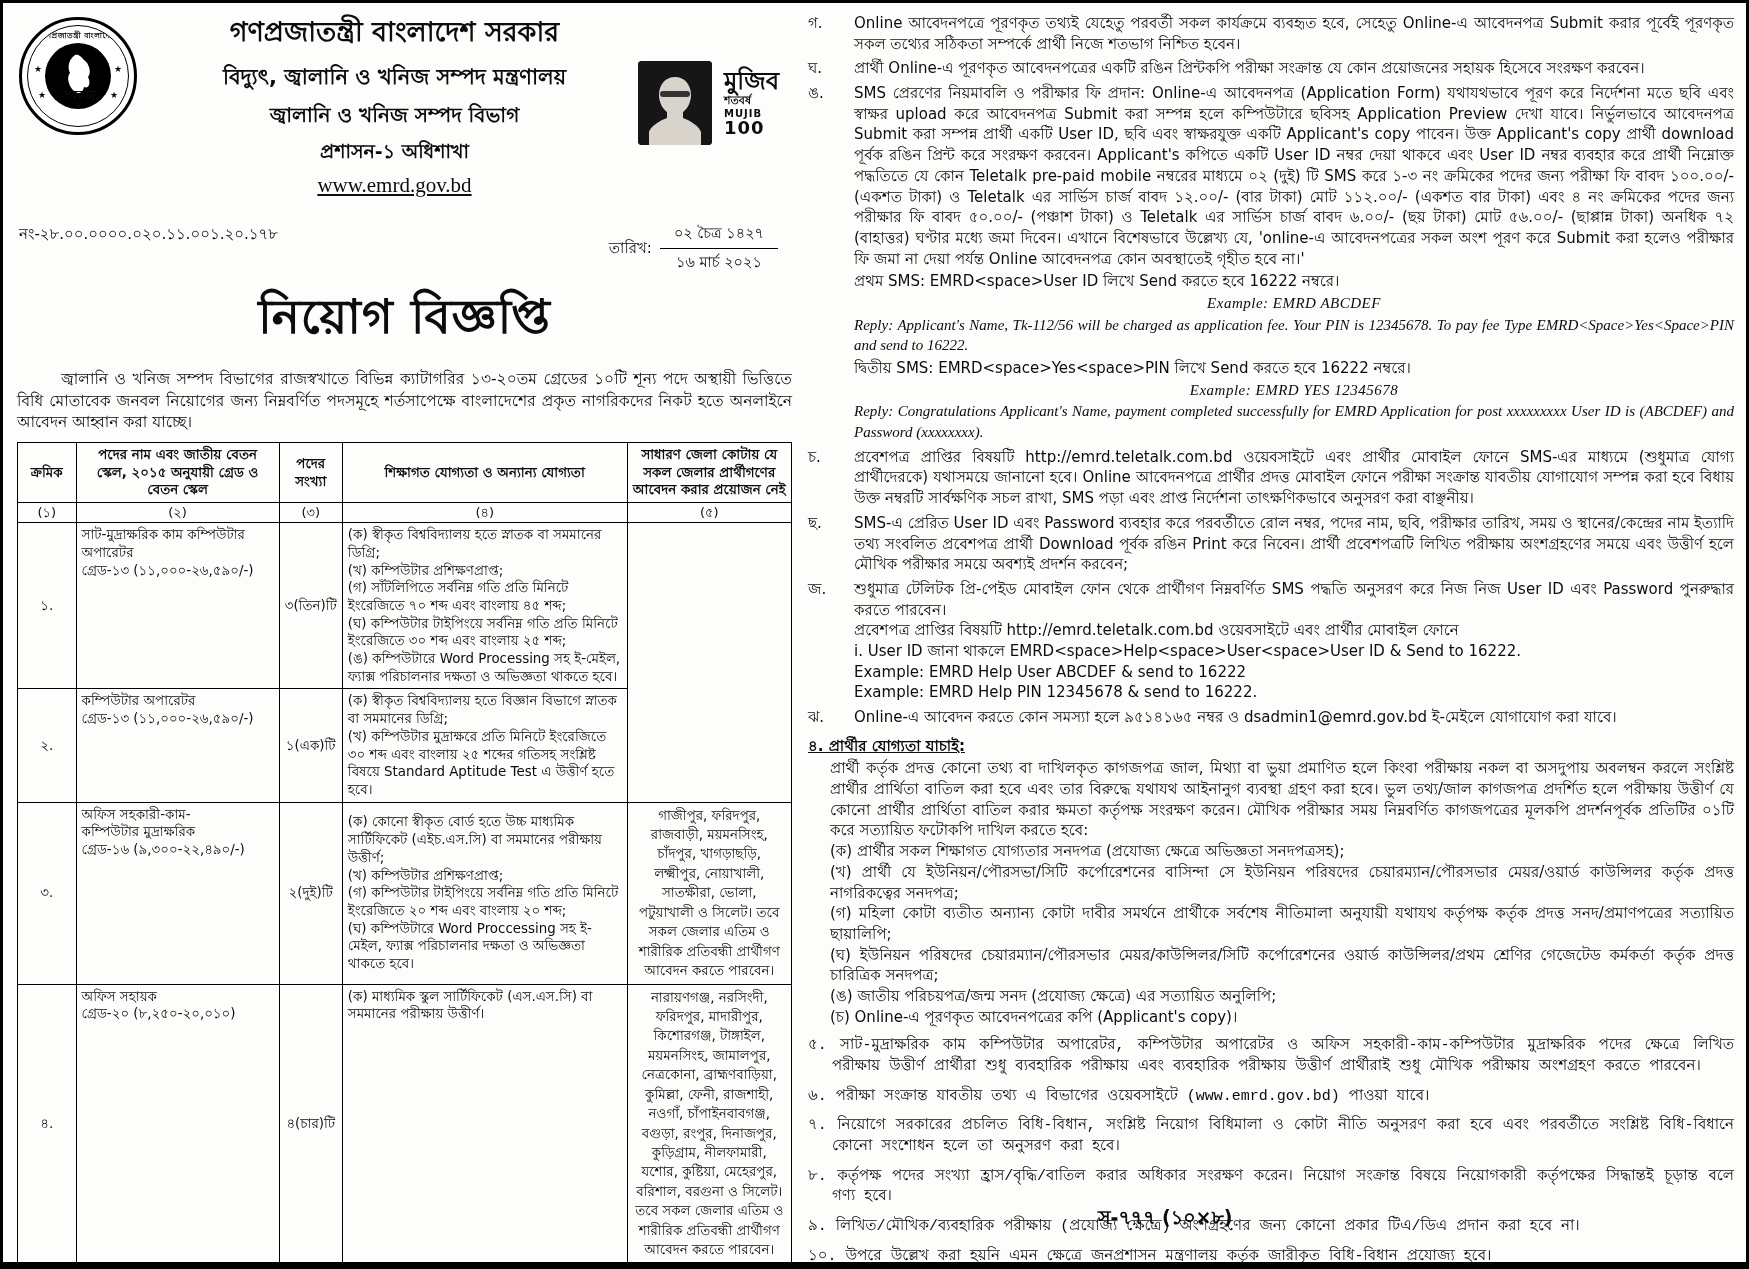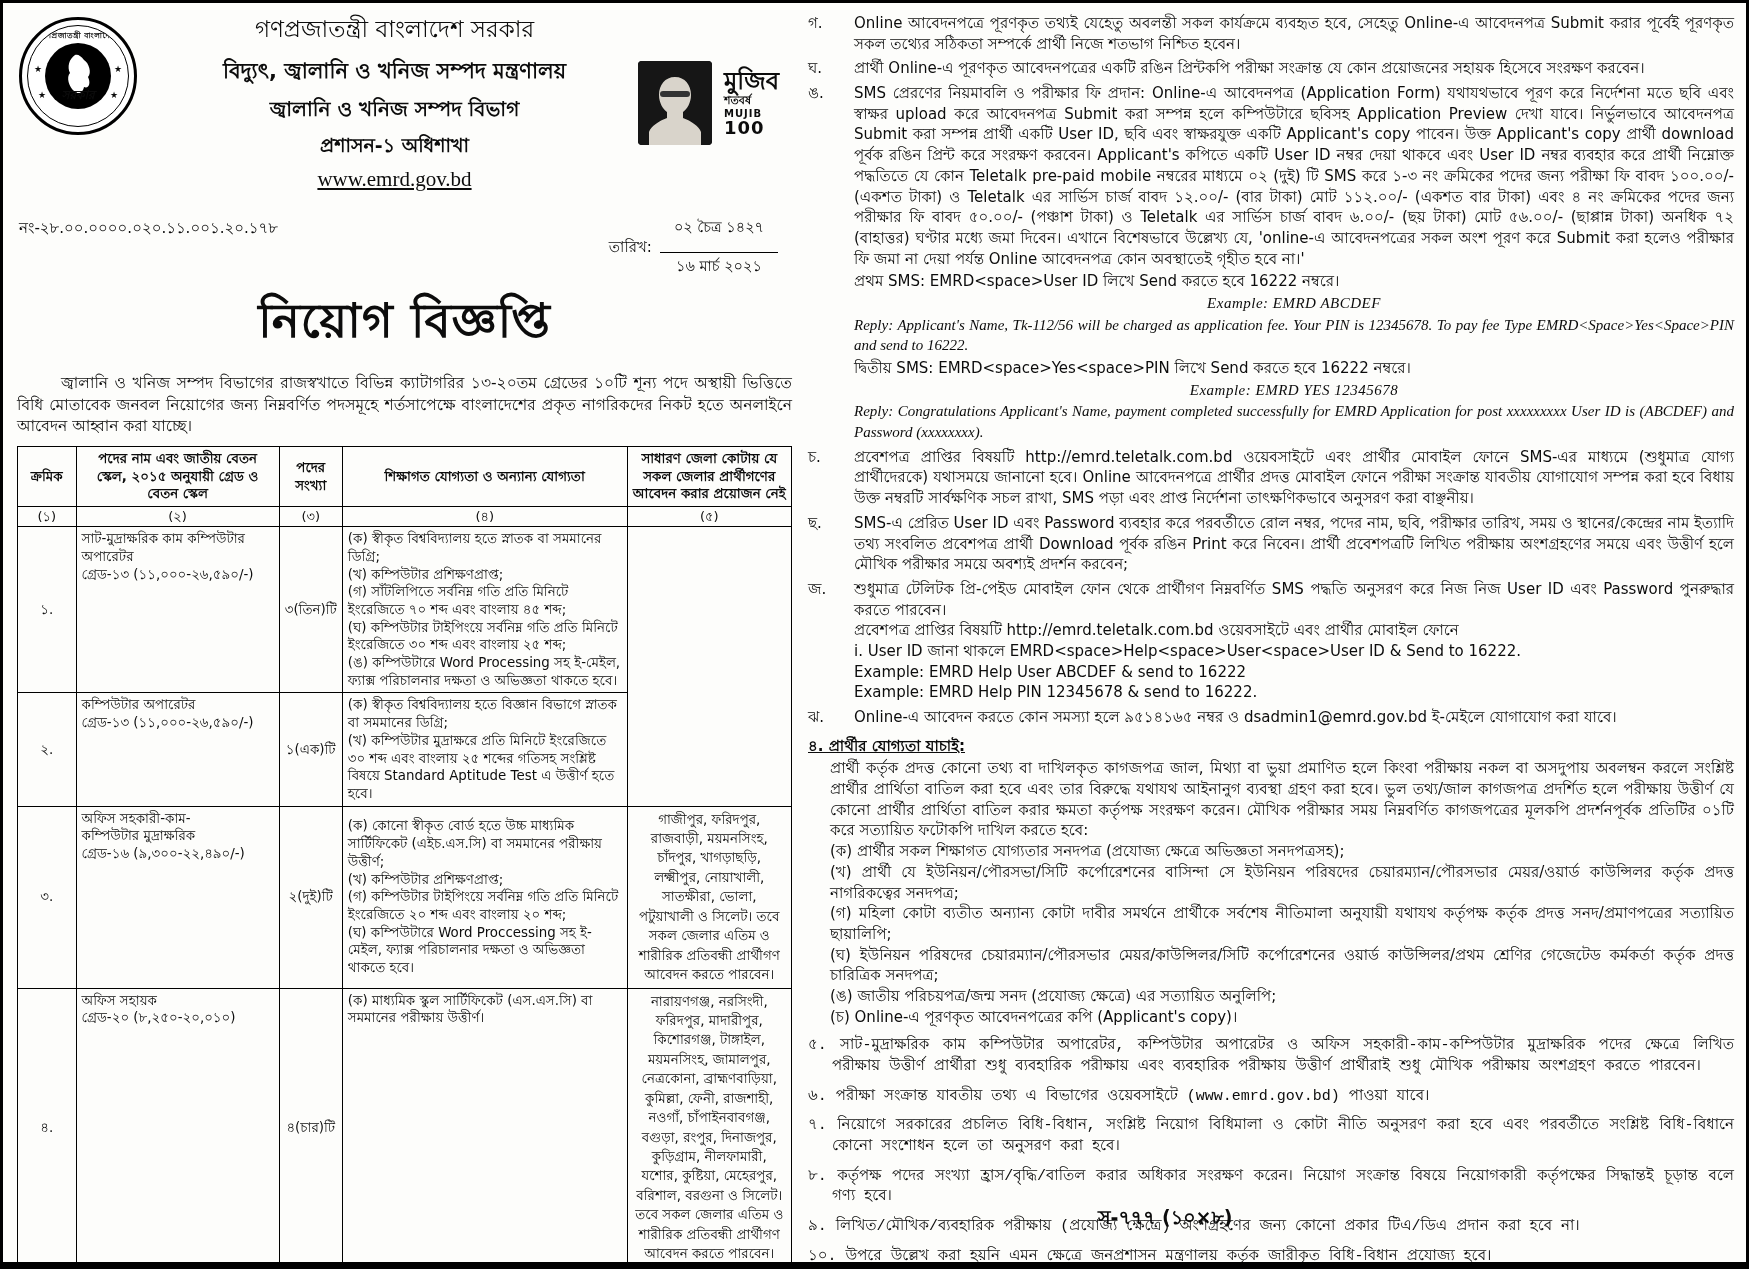--- a/index.html
+++ b/index.html
@@ -11,21 +11,21 @@
     font-family:"DejaVu Sans","Liberation Sans",sans-serif;
     overflow:hidden; position:relative;
   }
   .page { display:flex; height:100%; padding:6px 12px 10px 14px; gap:16px; }
   .col-left  { width:775px; flex:none; }
   .col-right { flex:1; position:relative; padding-top:4px; font-size:15px; line-height:1.38; }
 
   
   .hdr { position:relative; min-height:168px; }
   .hdr-text { text-align:center; margin:2px 150px 0 130px; }
-  .gov1 { font-size:23px; font-weight:normal; }
+  .gov1 { font-size:27px; font-weight:bold; }
   .gov2 { font-size:21px; font-weight:600; margin-top:5px; }
   .gov3 { font-size:20px; font-weight:600; margin-top:4px; }
   .gov4 { font-size:19px; font-weight:600; margin-top:4px; }
   .site { font-size:21px; margin-top:4px; text-decoration:underline; font-family:"Liberation Serif",serif; }
 
   .seal { position:absolute; left:2px; top:6px; width:118px; height:118px;
           border:3px solid #000; border-radius:50%; background:#fff; }
   .seal-inner { position:absolute; inset:5px; border:1px solid #000; border-radius:50%; overflow:hidden; }
   .seal-top { position:absolute; top:4px; width:100%; text-align:center; font-size:7.5px; font-weight:bold; letter-spacing:.5px; }
   .seal-bottom { position:absolute; bottom:20px; width:100%; text-align:center; font-size:12px; font-weight:bold;font-style:italic; }
@@ -39,21 +39,21 @@
   .mujib-txt { line-height:1; }
   .mujib-bn1 { font-size:24px; font-weight:bold; }
   .mujib-bn2 { font-size:11px; font-weight:bold; margin-top:2px; }
   .mujib-en1 { font-size:10px; font-weight:bold; letter-spacing:1px; margin-top:3px; }
   .mujib-en2 { font-size:18px; font-weight:bold; letter-spacing:1px; }
 
   
   .memo-row { display:flex; justify-content:space-between; align-items:flex-start; margin:24px 4px 0 2px; font-size:15px; }
   .date-wrap { display:flex; gap:8px; align-items:center; margin-right:10px; }
   .date-frac { display:inline-block; text-align:center; font-size:14.5px; }
-  .date-top { display:block; border-bottom:1.5px solid #000; padding:0 14px 12px; }
+  .date-top { display:block; border-bottom:1.5px solid #000; padding:0 14px 2px; }
   .date-bot { display:block; padding-top:2px; }
 
   .doc-title { text-align:center; font-size:47px; font-weight:bold; margin:6px 0 10px; letter-spacing:1px; }
   .intro { font-size:15.5px; line-height:1.4; text-align:justify; text-indent:44px; margin-bottom:8px; }
 
   
   table { width:100%; border-collapse:collapse; font-size:13.4px; line-height:1.32; }
   th, td { border:1.5px solid #000; padding:3px 5px; vertical-align:middle; }
   th { font-weight:600; text-align:center; }
   td.c { text-align:center; }
@@ -206,21 +206,21 @@
         </tr>
       </tbody>
         </table>
 
     </div>
 
     <div class="col-right">
 
       <div class="itm">
         <span class="itm-l">গ.</span>
-        <span class="itm-b">Online আবেদনপত্রে পূরণকৃত তথ্যই যেহেতু অবলম্তী সকল কার্যক্রমে ব্যবহৃত হবে, সেহেতু Online-এ আবেদনপত্র Submit করার পূর্বেই পূরণকৃত সকল তথ্যের সঠিকতা সম্পর্কে প্রার্থী নিজে শতভাগ নিশ্চিত হবেন।</span>
+        <span class="itm-b">Online আবেদনপত্রে পূরণকৃত তথ্যই যেহেতু পরবর্তী সকল কার্যক্রমে ব্যবহৃত হবে, সেহেতু Online-এ আবেদনপত্র Submit করার পূর্বেই পূরণকৃত সকল তথ্যের সঠিকতা সম্পর্কে প্রার্থী নিজে শতভাগ নিশ্চিত হবেন।</span>
       </div>
 
       <div class="itm">
         <span class="itm-l">ঘ.</span>
         <span class="itm-b">প্রার্থী Online-এ পূরণকৃত আবেদনপত্রের একটি রঙিন প্রিন্টকপি পরীক্ষা সংক্রান্ত যে কোন প্রয়োজনের সহায়ক হিসেবে সংরক্ষণ করবেন।</span>
       </div>
 
       <div class="itm">
         <span class="itm-l">ঙ.</span>
         <span class="itm-b">

